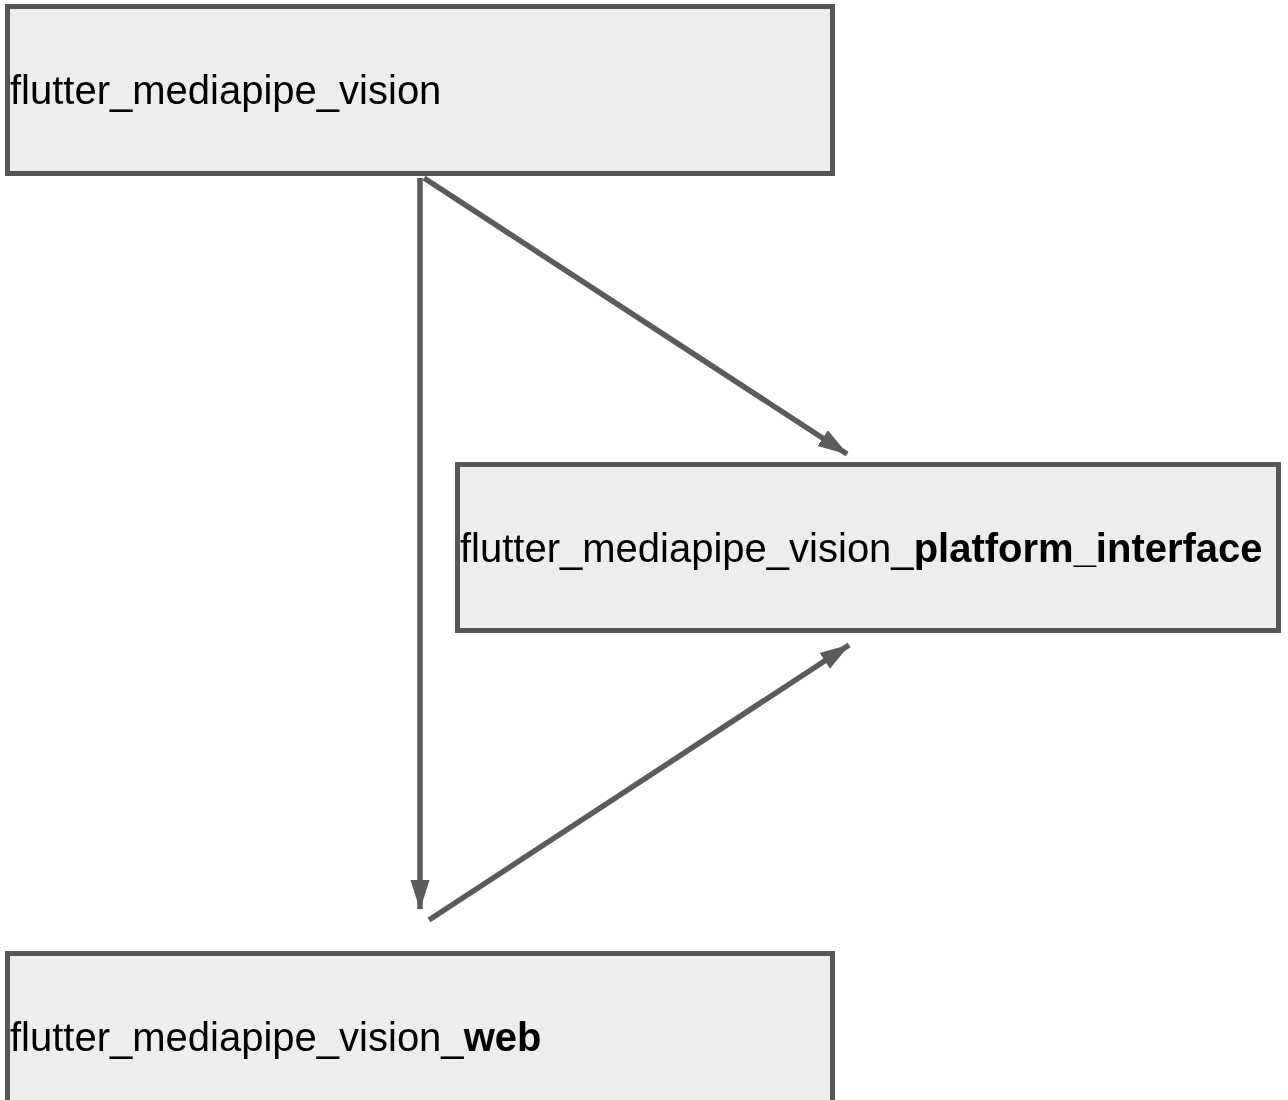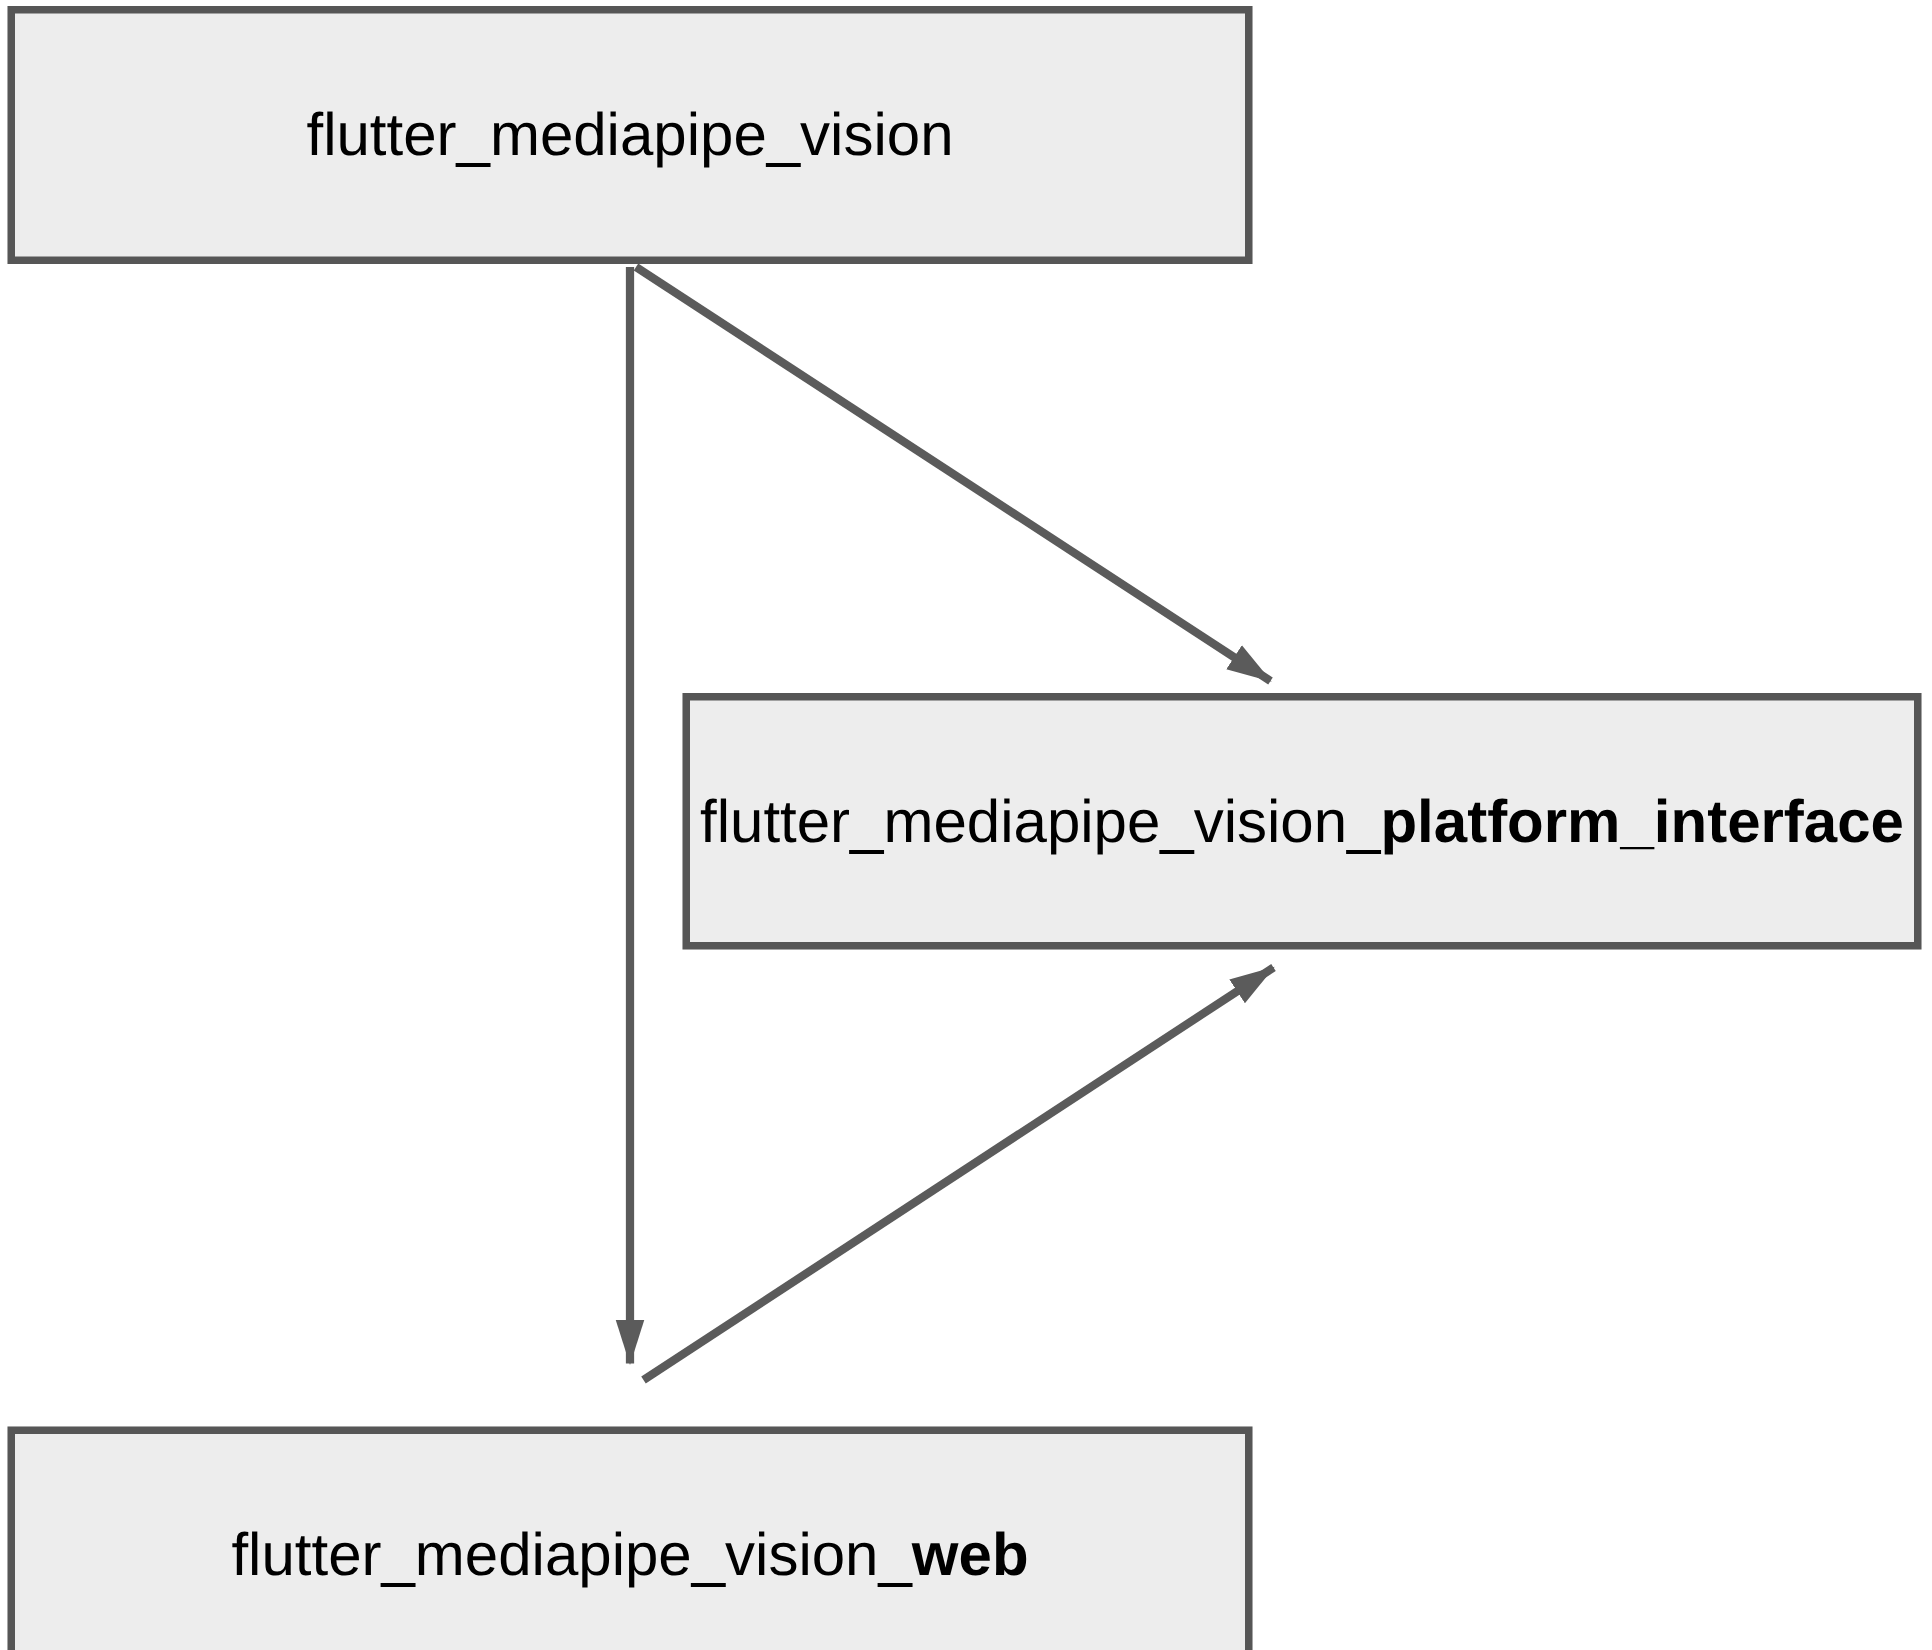--- a/index.html
+++ b/index.html
@@ -36,21 +36,20 @@
   .arrowhead {
     fill: var(--edge);
     stroke: none;
   }
   .node {
     position: absolute;
     background: var(--node-fill);
     border: 5px solid var(--node-border);
     display: flex;
     align-items: center;
-    justify-content: center;
     text-align: center;
     color: var(--text);
     font-size: 40px;
     line-height: 1.2;
     white-space: nowrap;
   }
   .node b { font-weight: bold; }
   .node-main {
     left: 5px;
     top: 4px;

